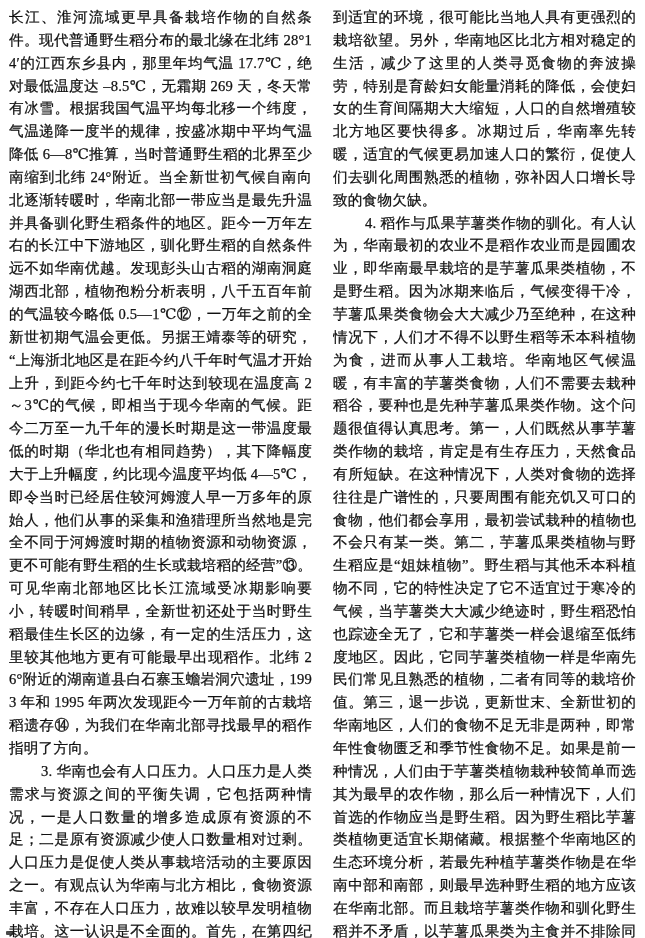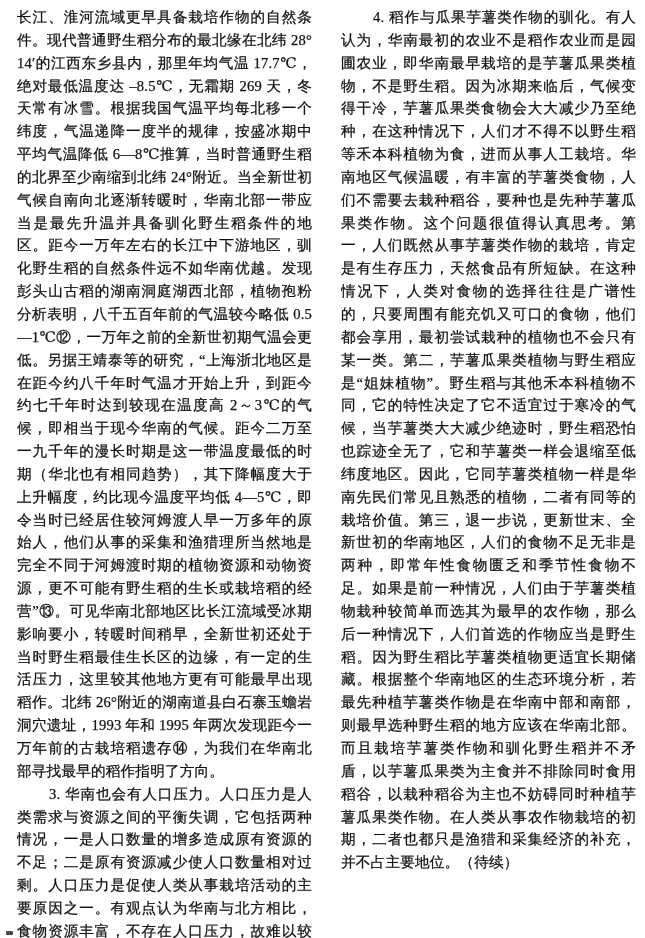--- a/index.html
+++ b/index.html
@@ -20,21 +20,20 @@
   }
   .columns {
     display: flex;
     gap: 21px;
     height: 100%;
   }
   .column {
     width: 303px;
     height: 100%;
     overflow: hidden;
-    margin-left: 8px;
   }
   .para {
     margin: 0;
     font-size: 14.6px;
     line-height: 22.85px;
     letter-spacing: 0.2px;
     text-align: justify;
     text-justify: inter-ideograph;
     word-break: break-all;
     -webkit-text-stroke: 0.25px #111;
@@ -56,17 +55,18 @@
 </head>
 <body>
 
 <div class="page">
   <div class="columns">
     <div class="column">
       <p class="para">长江、淮河流域更早具备栽培作物的自然条件。现代普通野生稻分布的最北缘在北纬 28°14′的江西东乡县内，那里年均气温 17.7℃，绝对最低温度达 –8.5℃，无霜期 269 天，冬天常有冰雪。根据我国气温平均每北移一个纬度，气温递降一度半的规律，按盛冰期中平均气温降低 6—8℃推算，当时普通野生稻的北界至少南缩到北纬 24°附近。当全新世初气候自南向北逐渐转暖时，华南北部一带应当是最先升温并具备驯化野生稻条件的地区。距今一万年左右的长江中下游地区，驯化野生稻的自然条件远不如华南优越。发现彭头山古稻的湖南洞庭湖西北部，植物孢粉分析表明，八千五百年前的气温较今略低 0.5—1℃⑫，一万年之前的全新世初期气温会更低。另据王靖泰等的研究，“上海浙北地区是在距今约八千年时气温才开始上升，到距今约七千年时达到较现在温度高 2～3℃的气候，即相当于现今华南的气候。距今二万至一九千年的漫长时期是这一带温度最低的时期（华北也有相同趋势），其下降幅度大于上升幅度，约比现今温度平均低 4—5℃，即令当时已经居住较河姆渡人早一万多年的原始人，他们从事的采集和渔猎理所当然地是完全不同于河姆渡时期的植物资源和动物资源，更不可能有野生稻的生长或栽培稻的经营”⑬。可见华南北部地区比长江流域受冰期影响要小，转暖时间稍早，全新世初还处于当时野生稻最佳生长区的边缘，有一定的生活压力，这里较其他地方更有可能最早出现稻作。北纬 26°附近的湖南道县白石寨玉蟾岩洞穴遗址，1993 年和 1995 年两次发现距今一万年前的古栽培稻遗存⑭，为我们在华南北部寻找最早的稻作指明了方向。</p>
       <p class="para indent">3. 华南也会有人口压力。人口压力是人类需求与资源之间的平衡失调，它包括两种情况，一是人口数量的增多造成原有资源的不足；二是原有资源减少使人口数量相对过剩。人口压力是促使人类从事栽培活动的主要原因之一。有观点认为华南与北方相比，食物资源丰富，不存在人口压力，故难以较早发明植物栽培。这一认识是不全面的。首先，在第四纪冰川最盛期，华南也曾有过食物资源下降，只是不及北方严重。其次，冰期中存在高纬度地区向低纬度地区迁徙的倾向，这势必造成华南这片乐土上人口的相对增加。而且这些从寒冷中生活过来的人们，一旦遇</p>
     </div>
     <div class="column">
+      <p class="para">到适宜的环境，很可能比当地人具有更强烈的栽培欲望。另外，华南地区比北方相对稳定的生活，减少了这里的人类寻觅食物的奔波操劳，特别是育龄妇女能量消耗的降低，会使妇女的生育间隔期大大缩短，人口的自然增殖较北方地区要快得多。冰期过后，华南率先转暖，适宜的气候更易加速人口的繁衍，促使人们去驯化周围熟悉的植物，弥补因人口增长导致的食物欠缺。</p>
       <p class="para indent">4. 稻作与瓜果芋薯类作物的驯化。有人认为，华南最初的农业不是稻作农业而是园圃农业，即华南最早栽培的是芋薯瓜果类植物，不是野生稻。因为冰期来临后，气候变得干冷，芋薯瓜果类食物会大大减少乃至绝种，在这种情况下，人们才不得不以野生稻等禾本科植物为食，进而从事人工栽培。华南地区气候温暖，有丰富的芋薯类食物，人们不需要去栽种稻谷，要种也是先种芋薯瓜果类作物。这个问题很值得认真思考。第一，人们既然从事芋薯类作物的栽培，肯定是有生存压力，天然食品有所短缺。在这种情况下，人类对食物的选择往往是广谱性的，只要周围有能充饥又可口的食物，他们都会享用，最初尝试栽种的植物也不会只有某一类。第二，芋薯瓜果类植物与野生稻应是“姐妹植物”。野生稻与其他禾本科植物不同，它的特性决定了它不适宜过于寒冷的气候，当芋薯类大大减少绝迹时，野生稻恐怕也踪迹全无了，它和芋薯类一样会退缩至低纬度地区。因此，它同芋薯类植物一样是华南先民们常见且熟悉的植物，二者有同等的栽培价值。第三，退一步说，更新世末、全新世初的华南地区，人们的食物不足无非是两种，即常年性食物匮乏和季节性食物不足。如果是前一种情况，人们由于芋薯类植物栽种较简单而选其为最早的农作物，那么后一种情况下，人们首选的作物应当是野生稻。因为野生稻比芋薯类植物更适宜长期储藏。根据整个华南地区的生态环境分析，若最先种植芋薯类作物是在华南中部和南部，则最早选种野生稻的地方应该在华南北部。而且栽培芋薯类作物和驯化野生稻并不矛盾，以芋薯瓜果类为主食并不排除同时食用稻谷，以栽种稻谷为主也不妨碍同时种植芋薯瓜果类作物。在人类从事农作物栽培的初期，二者也都只是渔猎和采集经济的补充，并不占主要地位。（待续）</p>
     </div>
   </div>
   <div class="scan-speck"></div>
 </div>
 
 </body></html>

